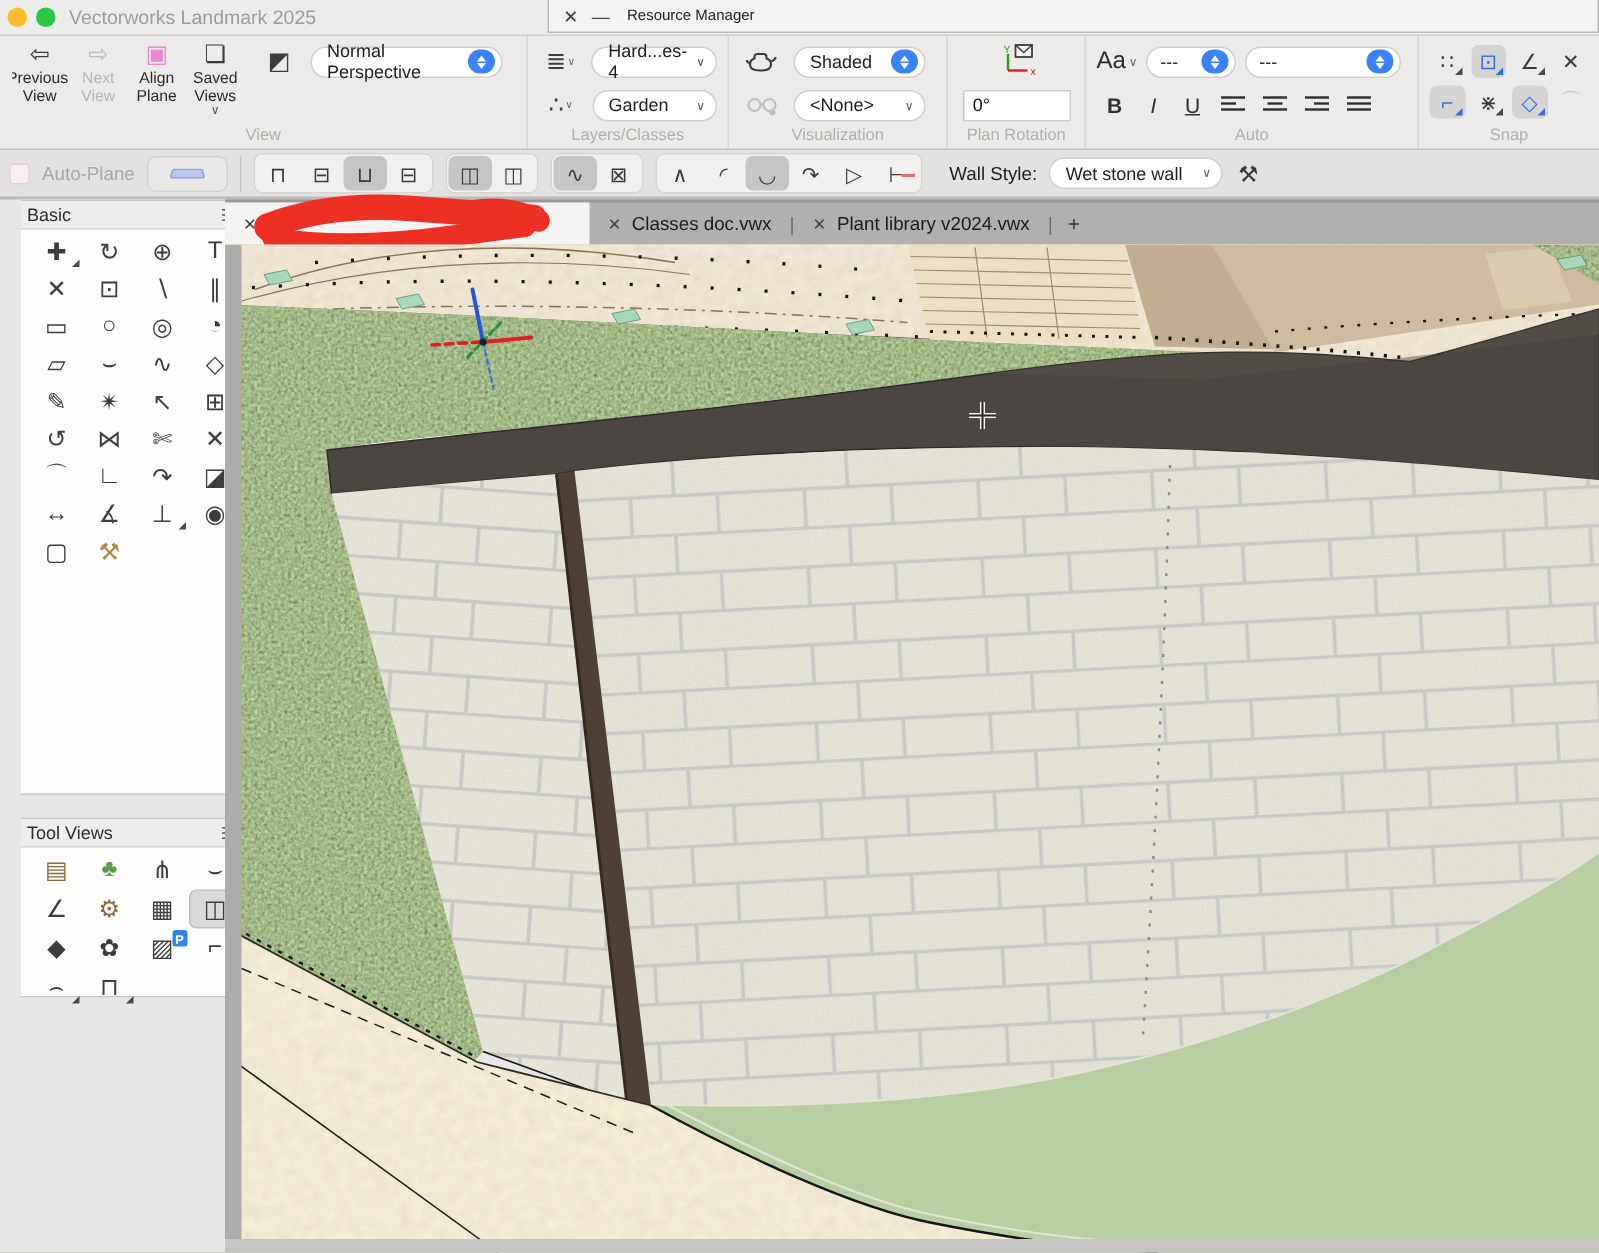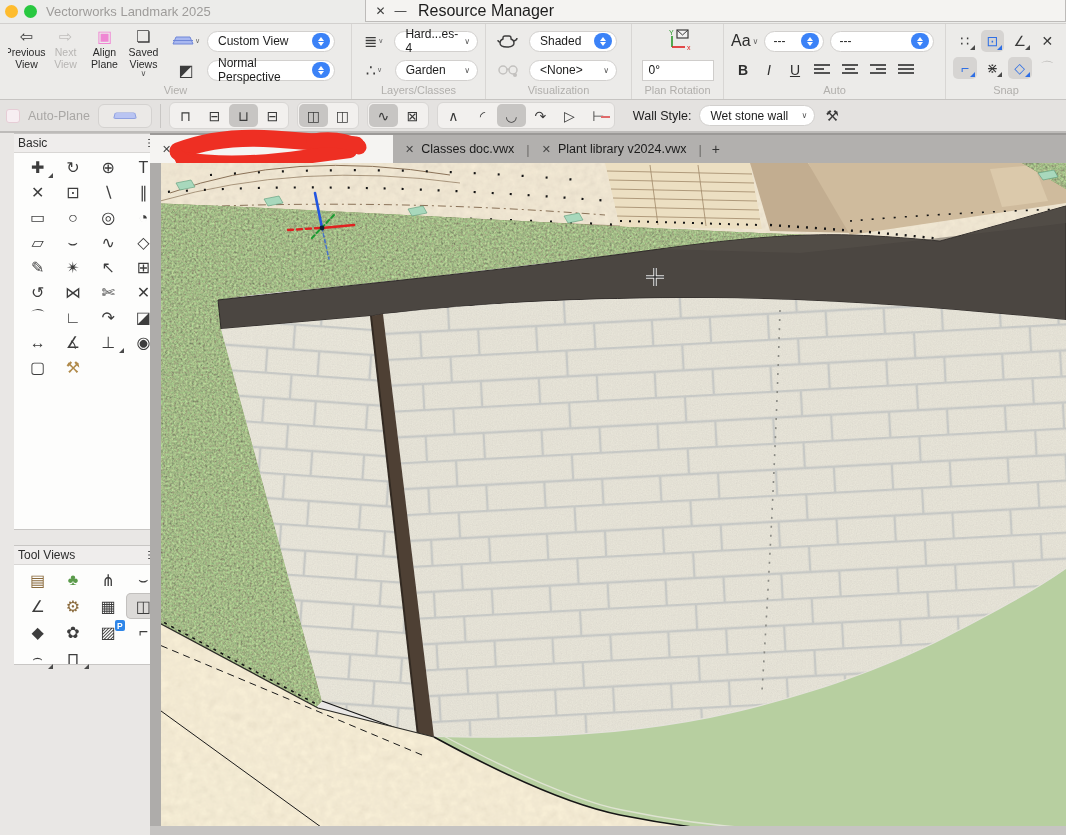--- a/index.html
+++ b/index.html
@@ -8,21 +8,21 @@
   .screen { position:absolute; top:0; left:0; width:1066px; height:835px; background:#e9e7e5; overflow:hidden; }
 
   
   .titlebar { position:absolute; top:0; left:0; width:1066px; height:24px; background:#ececea; border-bottom:1px solid #d2d0ce; }
   .tl { position:absolute; top:5px; width:13px; height:13px; border-radius:50%; }
   .tl.yellow { left:5px; background:#febc2e; }
   .tl.green { left:24px; background:#28c840; }
   .app-title { position:absolute; left:46px; top:4px; font-size:13px; color:#9e9c9a; }
   .rm-bar { position:absolute; left:365px; top:0; width:701px; height:22px; background:#f4f3f1; border:1px solid #bdbbb9; border-top:none; display:flex; align-items:center; gap:7px; padding-left:8px; }
   .rm-btn { font-size:12px; color:#3c3c3c; width:13px; text-align:center; cursor:default; }
-  .rm-title { font-size:16px; color:#1c1c1c; margin-left:4px; }
+  .rm-title { font-size:10px; color:#1c1c1c; margin-left:4px; }
 
   
   .toolbar { position:absolute; top:24px; left:0; width:1066px; height:76px; background:#ecebe9; border-bottom:1px solid #c6c4c2; display:flex; }
   .tb-group { padding:4px 7px 1px 7px; border-right:1px solid #d8d6d4; display:flex; flex-direction:column; }
   .tb-label { font-size:11px; color:#b1afac; text-align:center; margin-top:auto; padding:1px 0 2px; }
   .tb-content { display:flex; align-items:flex-start; }
   .view-btn { width:39px; display:flex; flex-direction:column; align-items:center; font-size:10.5px; color:#2a2a2a; line-height:1.12; text-align:center; cursor:default; }
   .view-btn .ic { font-size:16px; height:19px; color:#3c3c3c; }
   .view-btn .vlabel { width:38px; overflow:hidden; white-space:nowrap; }
   .view-btn.cut .vlabel { direction:rtl; }
@@ -143,36 +143,20 @@
             </div>
 
             <div class="view-btn">
               <span class="ic">❏</span>
               <span class="vlabel">Saved</span>
               <span class="vlabel">Views</span>
               <span class="chev">∨</span>
             </div>
           </div>
         <div class="stack">
-          <div class="stack-row">
-            <span class="tb-ic">
-              <svg width="22" height="12" viewBox="0 0 22 12">
-                  <path d="M4,2 L18,2 L21,9 L1,9 Z" fill="#a9b8f0" stroke="#7087d8" stroke-width="1"></path>
-                  <line x1="1" y1="5.5" x2="21" y2="5.5" stroke="#7087d8" stroke-width="1"></line>
-                </svg>
-              <span class="mini-chev">∨</span>
-            </span>
-            <div class="pill" style="width:128px">
-              <span class="flex">Custom View</span>
-              <span class="blue-cap">
-                  <i class="up"></i>
-                  <i class="dn"></i>
-                </span>
-            </div>
-          </div>
           <div class="stack-row">
             <span class="tb-ic">◩</span>
             <div class="pill" style="width:128px">
               <span class="flex">Normal Perspective</span>
               <span class="blue-cap">
                   <i class="up"></i>
                   <i class="dn"></i>
                 </span>
             </div>
           </div>

